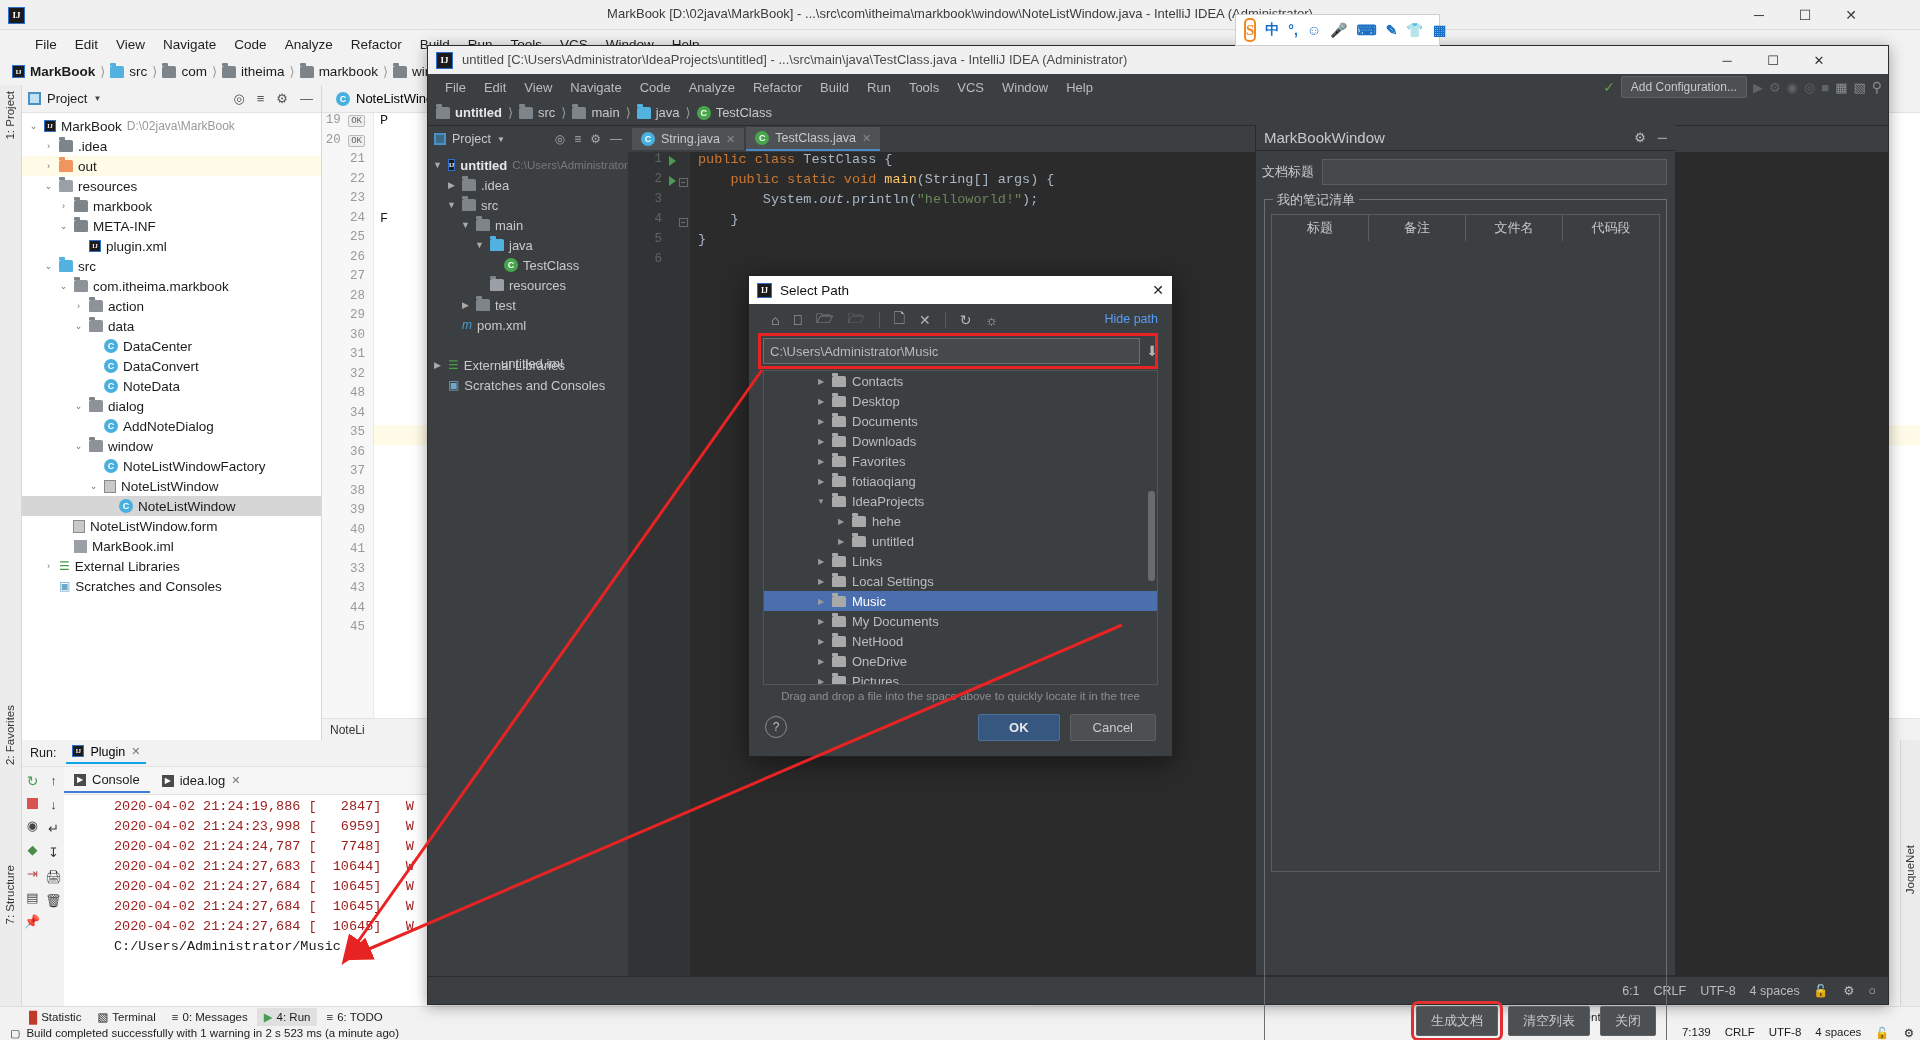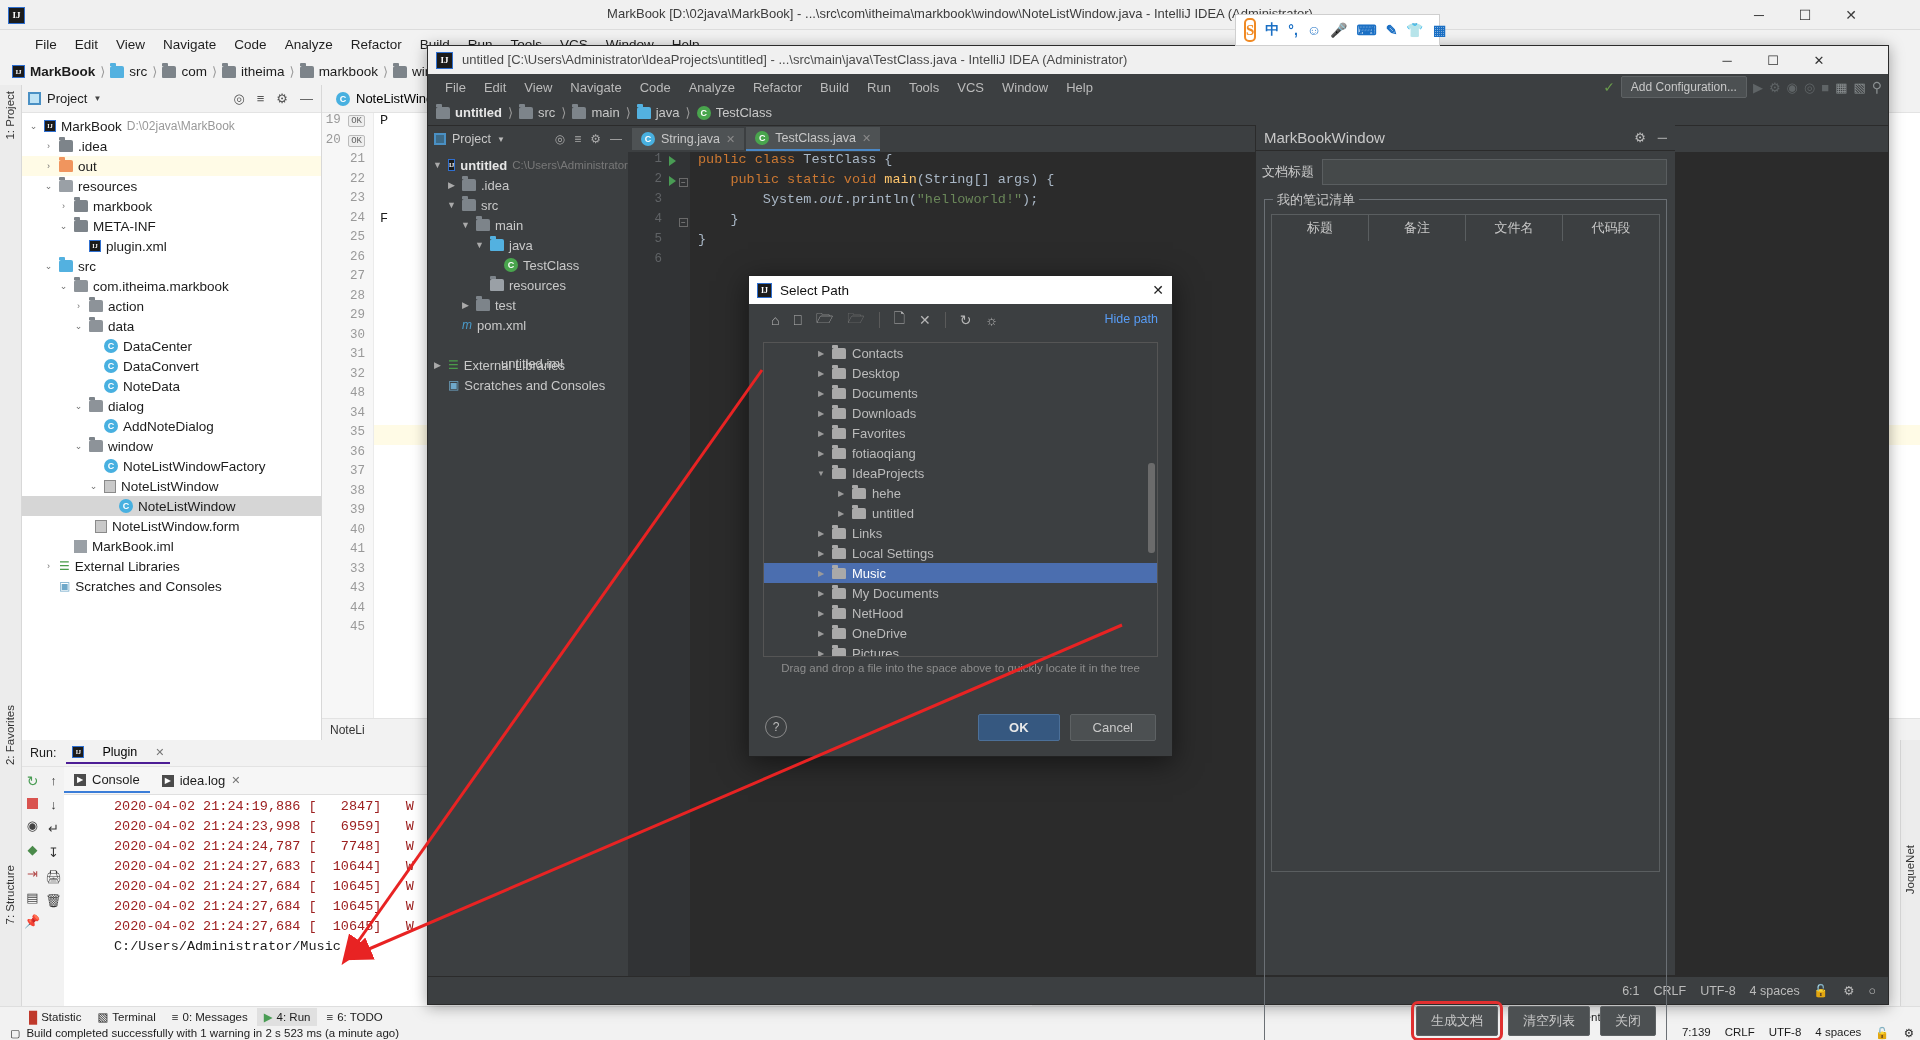--- a/index.html
+++ b/index.html
@@ -380,21 +380,21 @@
         <div class="trow" style="padding-left: 66px;">
           <span class="arrow">⌄</span>
           <span style="width:12px;height:13px;background:#c9c9c9;border:1px solid #8a8a8a;display:inline-block;"></span>
           <span>NoteListWindow</span>
         </div>
         <div class="trow sel" style="padding-left: 81px;">
           <span class="arrow"></span>
           <span class="cls-ico">C</span>
           <span>NoteListWindow</span>
         </div>
-        <div class="trow" style="padding-left: 57px;">
+        <div class="trow" style="padding-left: 35px;">
           <span class="arrow"></span>
           <span style="width:12px;height:13px;background:#c9c9c9;border:1px solid #8a8a8a;display:inline-block;"></span>
           <span>NoteListWindow.form</span>
         </div>
         <div class="trow" style="padding-left: 36px;">
           <span class="arrow"></span>
           <span style="width:13px;height:13px;background:#9aa0a6;display:inline-block;"></span>
           <span>MarkBook.iml</span>
         </div>
         <div class="trow" style="padding-left: 21px;">
@@ -476,21 +476,21 @@
         <div class="mcl"></div>
       </div>
     <div class="abs" style="left:0;bottom:0;width:100%;height:22px;background:#f2f2f2;border-top:1px solid #e3e3e3;display:flex;align-items:center;padding-left:8px;font-size:12px;color:#333;">
       <span>NoteLi</span>
     </div>
   </div>
 
   <div class="runpanel">
     <div class="runhead">
       <span style="font-size:12.5px;color:#1c1c1c;">Run:</span>
-      <span style="display:flex;align-items:center;gap:18px;border-bottom:2px solid #4c1d95;padding:3px 6px;">
+      <span style="display:flex;gap:6px;border-bottom:2px solid #0ea5e9;padding:3px 6px;">
         <span class="ideaico" style="width:12px;height:12px;font-size:6px;">IJ</span>
         <span style="font-size:12.5px;">Plugin</span>
         <span style="font-size:11px;color:#777;">✕</span>
       </span>
       <span style="margin-left:auto;display:flex;gap:16px;padding-right:14px;">
         <span style="font-size:13px;color:#555;">⚙</span>
         <span style="font-size:13px;color:#555;">—</span>
       </span>
     </div>
     <div class="runtabs">
@@ -806,20 +806,25 @@
     <span style="color:#7e7e7e;font-size:14px;">🗁</span>
     <span style="width:1px;height:16px;background:#5a5a5a;display:inline-block;"></span>
     <span style="color:#b6b6b6;font-size:14px;">🗋</span>
     <span style="color:#b6b6b6;font-size:14px;">✕</span>
     <span style="width:1px;height:16px;background:#5a5a5a;display:inline-block;"></span>
     <span style="color:#b6b6b6;font-size:14px;">↻</span>
     <span style="color:#b6b6b6;font-size:14px;">☼</span>
     <span class="spd-hide">Hide path</span>
   </div>
 
+  <div class="spd-pathwrap">
+    <div class="spd-path">C:\Users\Administrator\Music</div>
+    <span style="color:#b6b6b6;font-size:14px;">⬇</span>
+    <div class="spd-pathhl"></div>
+  </div>
 
   <div class="spd-tree" id="spd-tree">
     <div class="spd-scroll"></div>
   <div class="spd-row">
         <span class="spd-arrow">▶</span>
         <span class="spd-fldr"></span>
         <span>Contacts</span>
       </div>
       <div class="spd-row">
         <span class="spd-arrow">▶</span>

